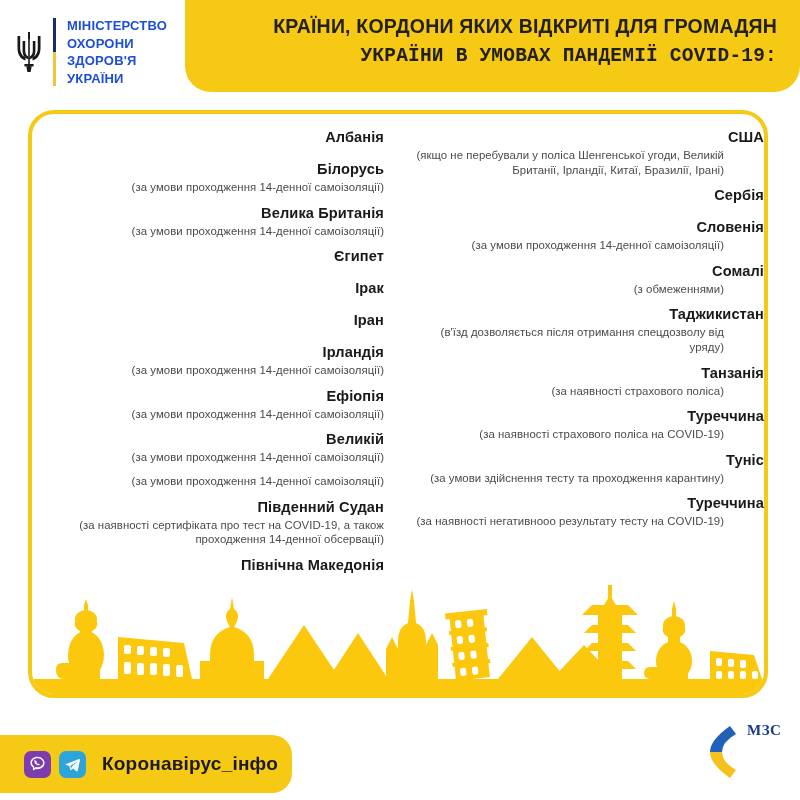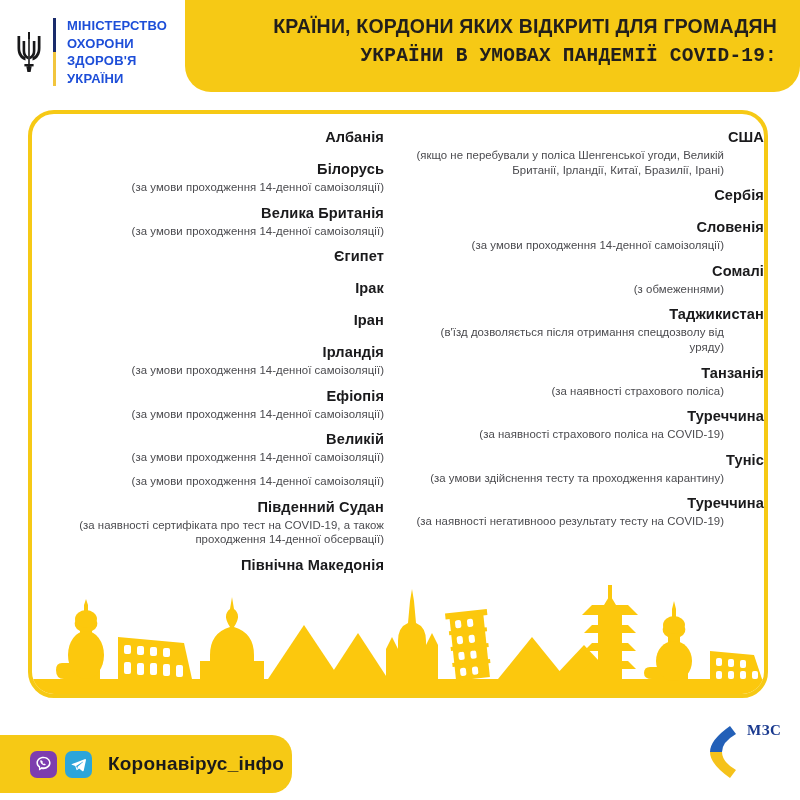--- a/index.html
+++ b/index.html
@@ -153,21 +153,21 @@
   .footer-banner {
     position: absolute;
     left: 0;
     top: 735px;
     width: 292px;
     height: 58px;
     background: #F6C915;
     border-radius: 0 20px 20px 0;
     display: flex;
     align-items: center;
-    padding-left: 30px;
+    padding-left: 24px;
     box-sizing: border-box;
   }
   .social-icon {
     width: 27px;
     height: 27px;
     border-radius: 7px;
     display: flex;
     align-items: center;
     justify-content: center;
     flex: none;

